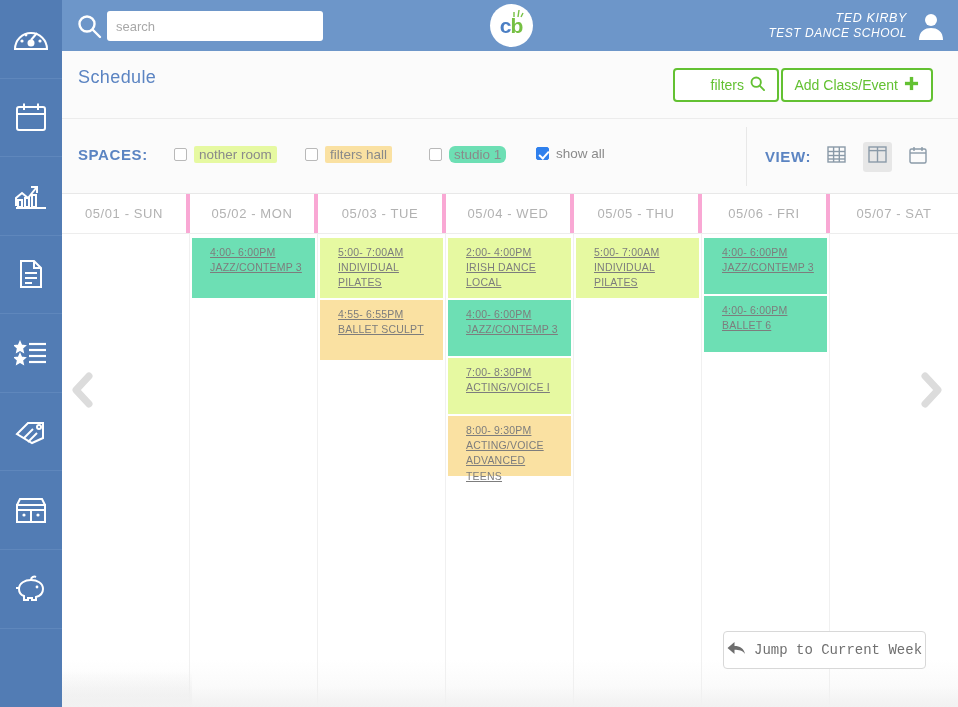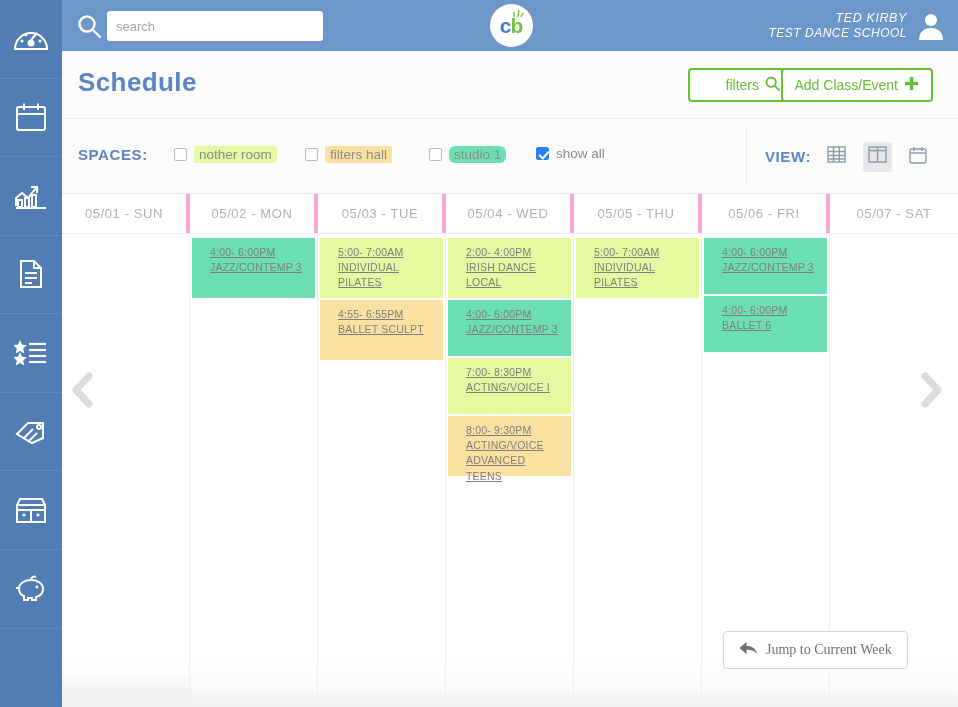--- a/index.html
+++ b/index.html
@@ -60,31 +60,31 @@
   .user-org  { font-size:12px; letter-spacing:0.5px; }
   .avatar { width:30px; height:30px; }
 
   
   .page-head {
     position:absolute; left:62px; top:51px; width:896px; height:68px;
     background:#fbfbfb; border-bottom:1px solid #ececec;
   }
   .page-title {
     position:absolute; left:16px; top:16px;
-    font-size:26px; color:#5b84c2; font-weight:bold; letter-spacing:0.4px;
+    font-size:18px; color:#5b84c2; font-weight:normal; letter-spacing:0.4px;
   }
   .btn-green {
     position:absolute; top:17px; height:34px;
     border:2px solid #63c132; border-radius:4px; background:#ffffff;
     color:#63c132; font-size:14px;
     display:flex; align-items:center; justify-content:center; gap:6px;
     padding:0 12px; cursor:pointer;
     font-family:"Liberation Sans", sans-serif;
   }
-  .btn-filters { right:164px;padding-left:36px; }
+  .btn-filters { right:179px;padding-left:36px; }
   .btn-add { right:25px; }
 
   
   .spaces-bar {
     position:absolute; left:62px; top:119px; width:896px; height:75px;
     background:#fbfbfb; border-bottom:1px solid #e8e8e8;
   }
   .spaces-label {
     position:absolute; left:16px; top:27px;
     font-size:15px; font-weight:bold; color:#5b84c2; letter-spacing:0.6px;
@@ -155,22 +155,22 @@
     position:absolute; top:362px; width:40px; height:56px; cursor:pointer;
     display:flex; align-items:center; justify-content:center;
   }
   .nav-left  { left:62px; }
   .nav-right { right:6px; }
 
   .jump-btn {
     position:absolute; left:723px; top:631px; height:38px;
     display:flex; align-items:center; gap:8px;
     background:#ffffff; border:1px solid #d8d8d8; border-radius:4px;
-    padding:0 15px; font-size:14px; color:#707070; cursor:pointer;
-    font-family:Liberation Serif, serif;
+    padding:0 3px; font-size:14px; color:#707070; cursor:pointer;
+    font-family:Liberation Mono, monospace;
   }
 
   .bottom-fade {
     position:absolute; left:62px; bottom:0; width:896px; height:20px;
     background:linear-gradient(to bottom, rgba(247,247,247,0) 0%, #f2f2f2 100%);
     pointer-events:none;
   }
   .left-fade {
     position:absolute; left:62px; bottom:0; width:130px; height:36px;
     background:linear-gradient(to bottom, rgba(238,238,238,0) 0%, #eeeeee 100%);

